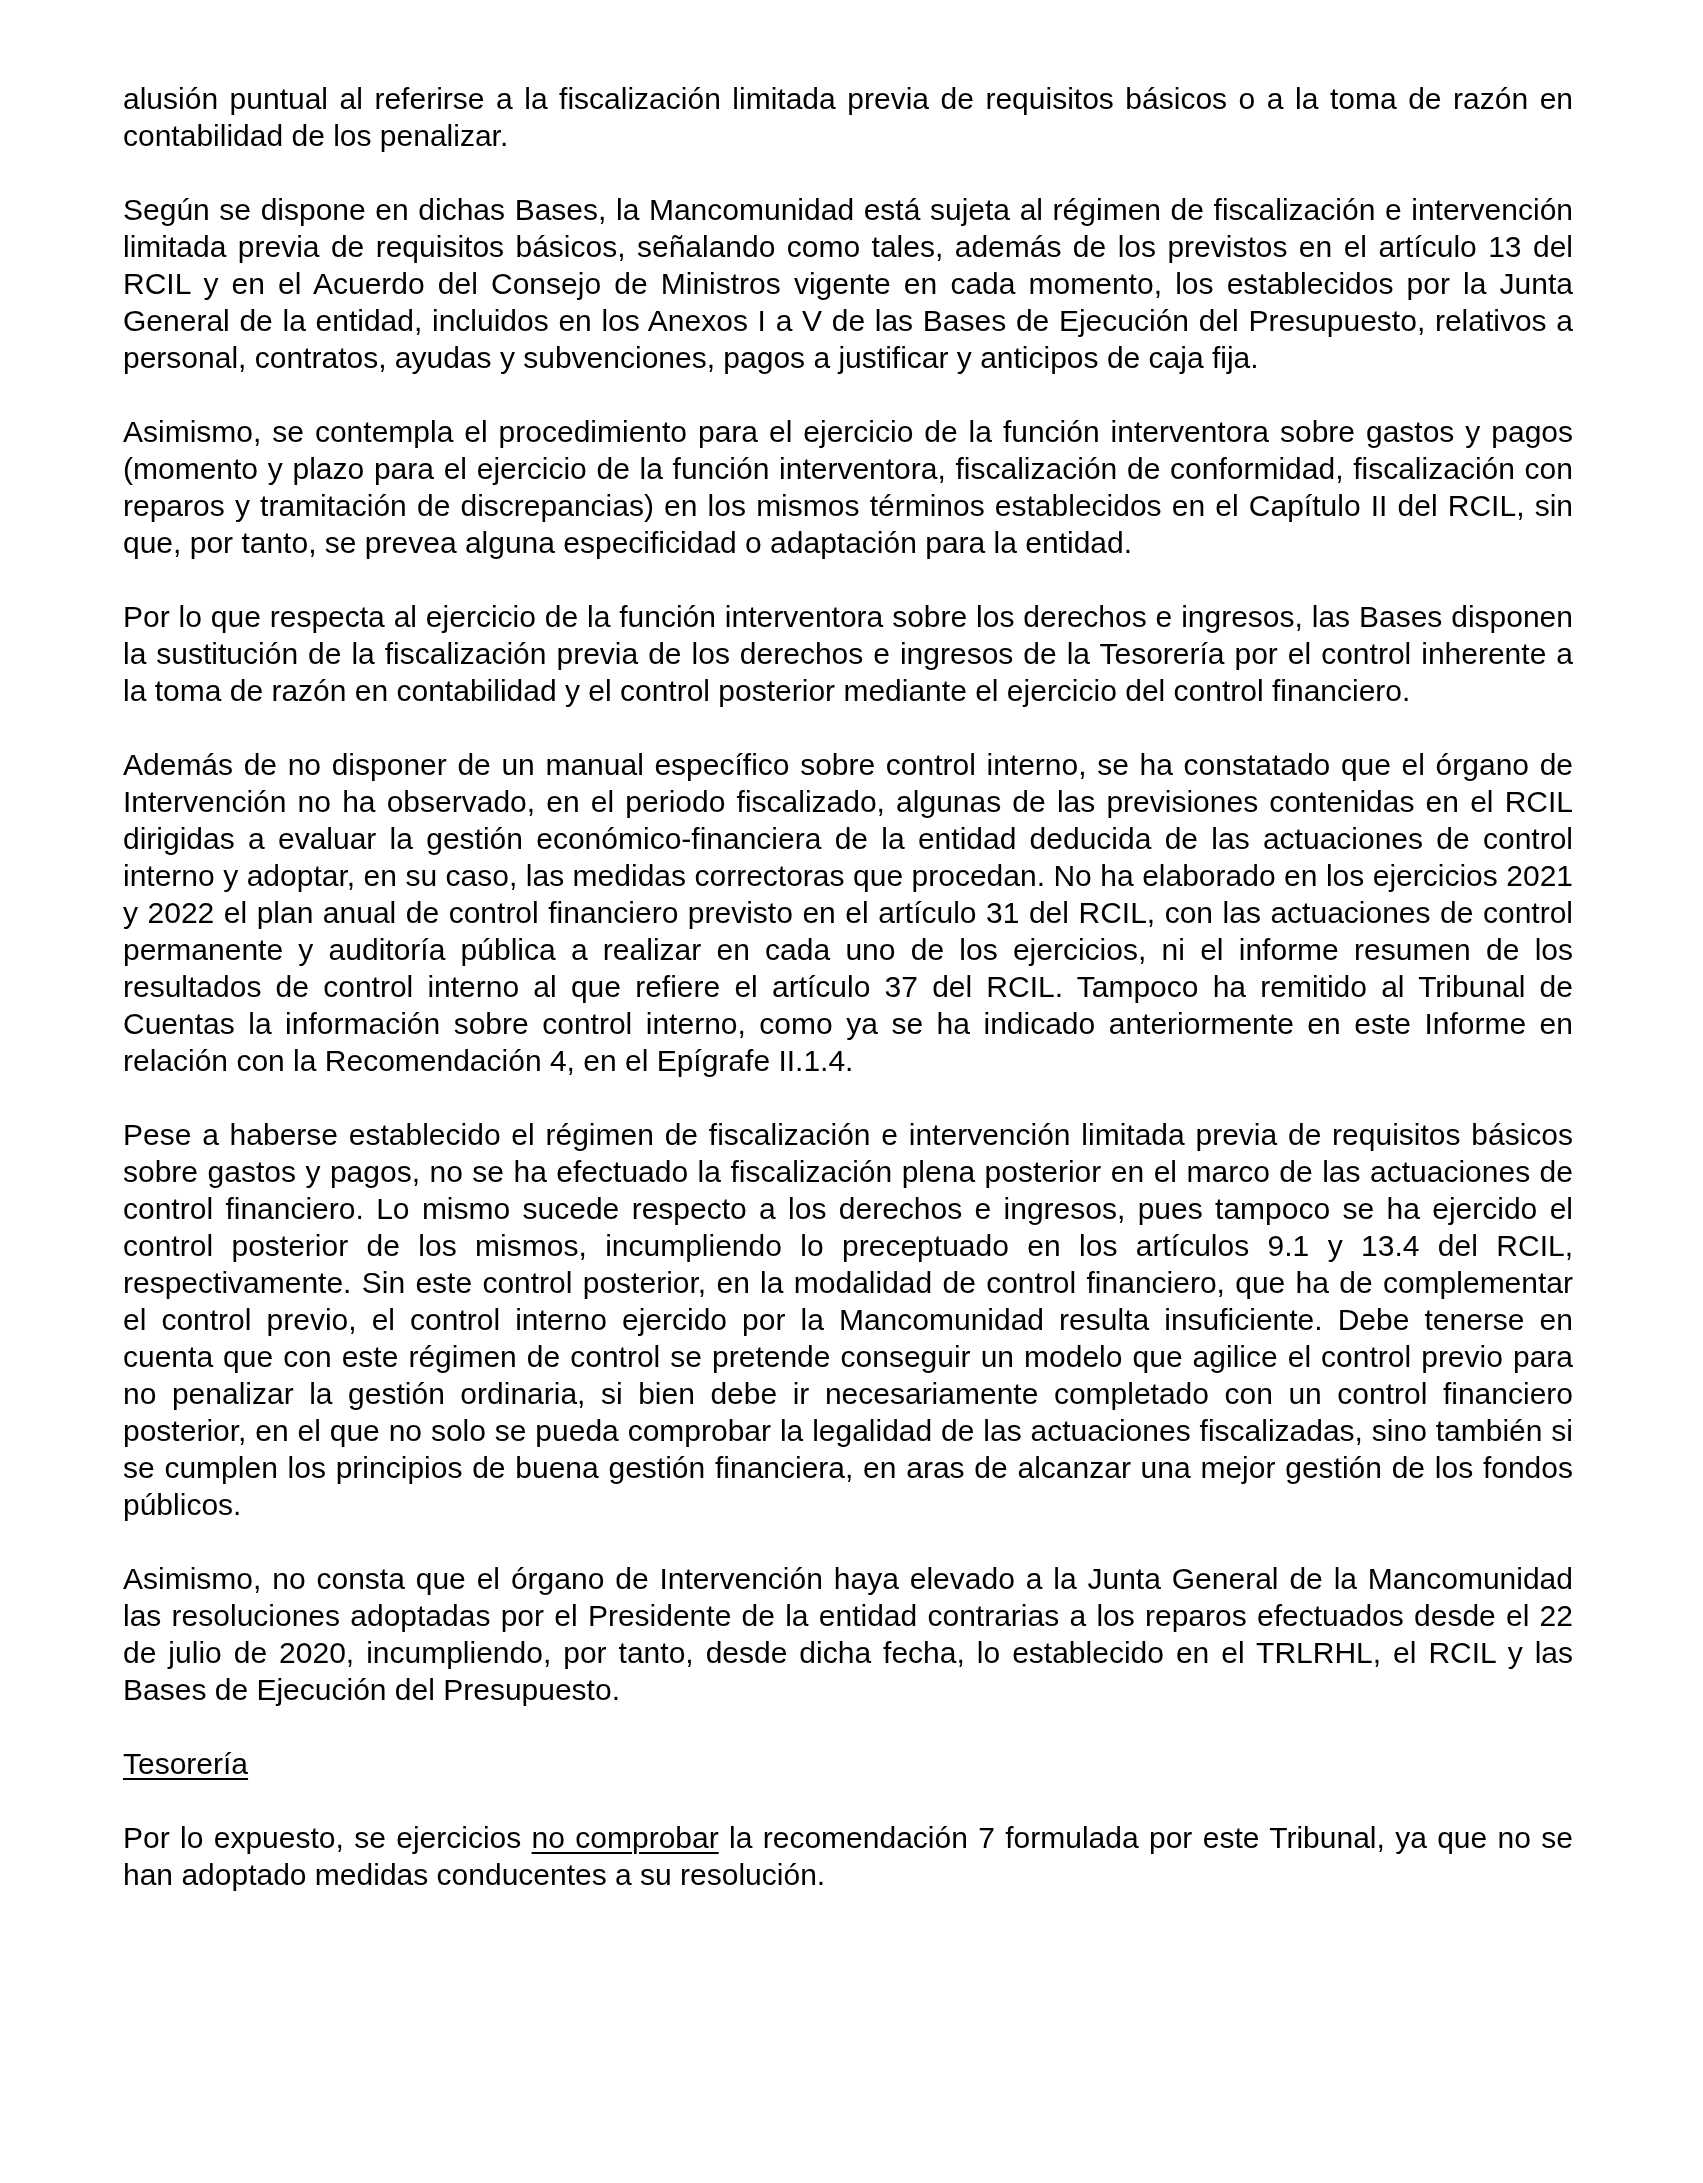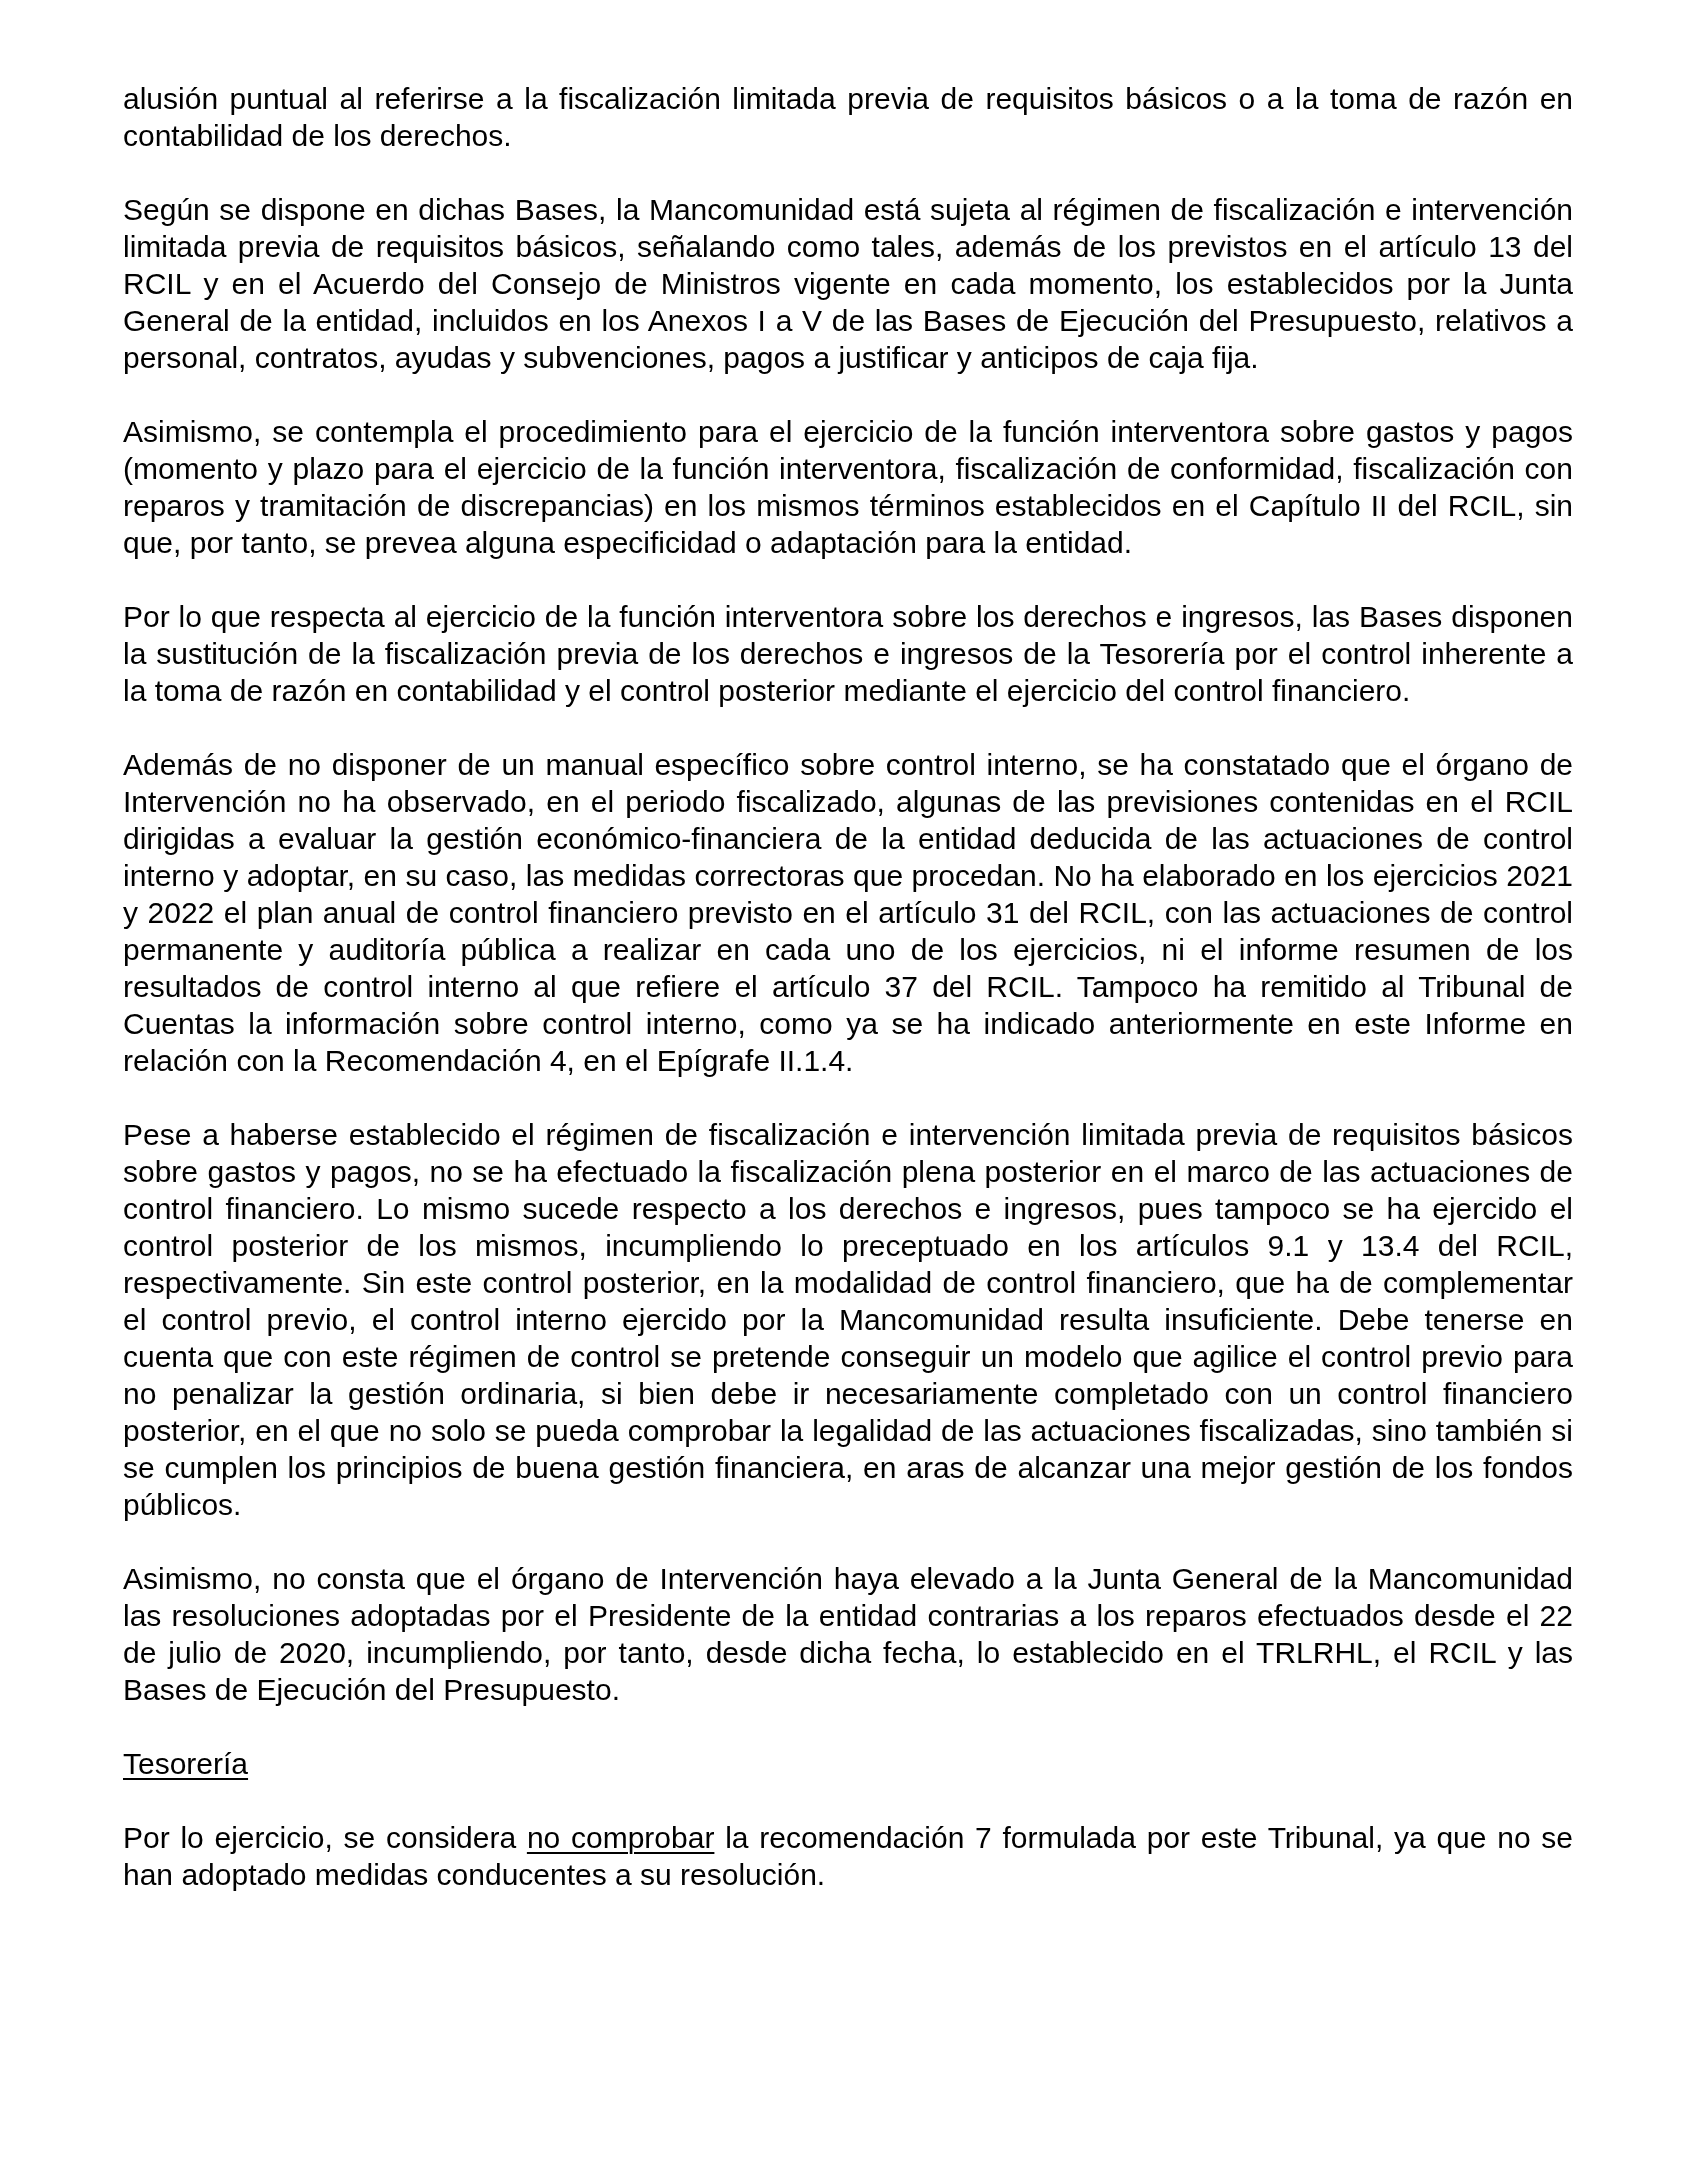--- a/index.html
+++ b/index.html
@@ -38,23 +38,23 @@
     .u {
       text-decoration: underline;
       text-underline-offset: 4px;
       text-decoration-thickness: 2.4px;
     }
   </style>
 </head>
 <body>
 
 <div class="page">
-  <p class="para">alusión puntual al referirse a la fiscalización limitada previa de requisitos básicos o a la toma de razón en contabilidad de los derechos.</p>
+  <p class="para">alusión puntual al referirse a la fiscalización limitada previa de requisitos básicos o a la toma de razón en contabilidad de los penalizar.</p>
   <p class="para">Según se dispone en dichas Bases, la Mancomunidad está sujeta al régimen de fiscalización e intervención limitada previa de requisitos básicos, señalando como tales, además de los previstos en el artículo 13 del RCIL y en el Acuerdo del Consejo de Ministros vigente en cada momento, los establecidos por la Junta General de la entidad, incluidos en los Anexos I a V de las Bases de Ejecución del Presupuesto, relativos a personal, contratos, ayudas y subvenciones, pagos a justificar y anticipos de caja fija.</p>
   <p class="para">Asimismo, se contempla el procedimiento para el ejercicio de la función interventora sobre gastos y pagos (momento y plazo para el ejercicio de la función interventora, fiscalización de conformidad, fiscalización con reparos y tramitación de discrepancias) en los mismos términos establecidos en el Capítulo II del RCIL, sin que, por tanto, se prevea alguna especificidad o adaptación para la entidad.</p>
   <p class="para">Por lo que respecta al ejercicio de la función interventora sobre los derechos e ingresos, las Bases disponen la sustitución de la fiscalización previa de los derechos e ingresos de la Tesorería por el control inherente a la toma de razón en contabilidad y el control posterior mediante el ejercicio del control financiero.</p>
   <p class="para">Además de no disponer de un manual específico sobre control interno, se ha constatado que el órgano de Intervención no ha observado, en el periodo fiscalizado, algunas de las previsiones contenidas en el RCIL dirigidas a evaluar la gestión económico-financiera de la entidad deducida de las actuaciones de control interno y adoptar, en su caso, las medidas correctoras que procedan. No ha elaborado en los ejercicios 2021 y 2022 el plan anual de control financiero previsto en el artículo 31 del RCIL, con las actuaciones de control permanente y auditoría pública a realizar en cada uno de los ejercicios, ni el informe resumen de los resultados de control interno al que refiere el artículo 37 del RCIL. Tampoco ha remitido al Tribunal de Cuentas la información sobre control interno, como ya se ha indicado anteriormente en este Informe en relación con la Recomendación 4, en el Epígrafe II.1.4.</p>
   <p class="para">Pese a haberse establecido el régimen de fiscalización e intervención limitada previa de requisitos básicos sobre gastos y pagos, no se ha efectuado la fiscalización plena posterior en el marco de las actuaciones de control financiero. Lo mismo sucede respecto a los derechos e ingresos, pues tampoco se ha ejercido el control posterior de los mismos, incumpliendo lo preceptuado en los artículos 9.1 y 13.4 del RCIL, respectivamente. Sin este control posterior, en la modalidad de control financiero, que ha de complementar el control previo, el control interno ejercido por la Mancomunidad resulta insuficiente. Debe tenerse en cuenta que con este régimen de control se pretende conseguir un modelo que agilice el control previo para no penalizar la gestión ordinaria, si bien debe ir necesariamente completado con un control financiero posterior, en el que no solo se pueda comprobar la legalidad de las actuaciones fiscalizadas, sino también si se cumplen los principios de buena gestión financiera, en aras de alcanzar una mejor gestión de los fondos públicos.</p>
   <p class="para">Asimismo, no consta que el órgano de Intervención haya elevado a la Junta General de la Mancomunidad las resoluciones adoptadas por el Presidente de la entidad contrarias a los reparos efectuados desde el 22 de julio de 2020, incumpliendo, por tanto, desde dicha fecha, lo establecido en el TRLRHL, el RCIL y las Bases de Ejecución del Presupuesto.</p>
   <p class="heading">Tesorería</p>
-  <p class="para"><span>Por lo ejercicio, se considera </span><span class="u">no comprobar</span><span> la recomendación 7 formulada por este Tribunal, ya que no se han adoptado medidas conducentes a su resolución.</span></p>
+  <p class="para"><span>Por lo expuesto, se ejercicios </span><span class="u">no comprobar</span><span> la recomendación 7 formulada por este Tribunal, ya que no se han adoptado medidas conducentes a su resolución.</span></p>
 </div>
 
 
 </body></html>

